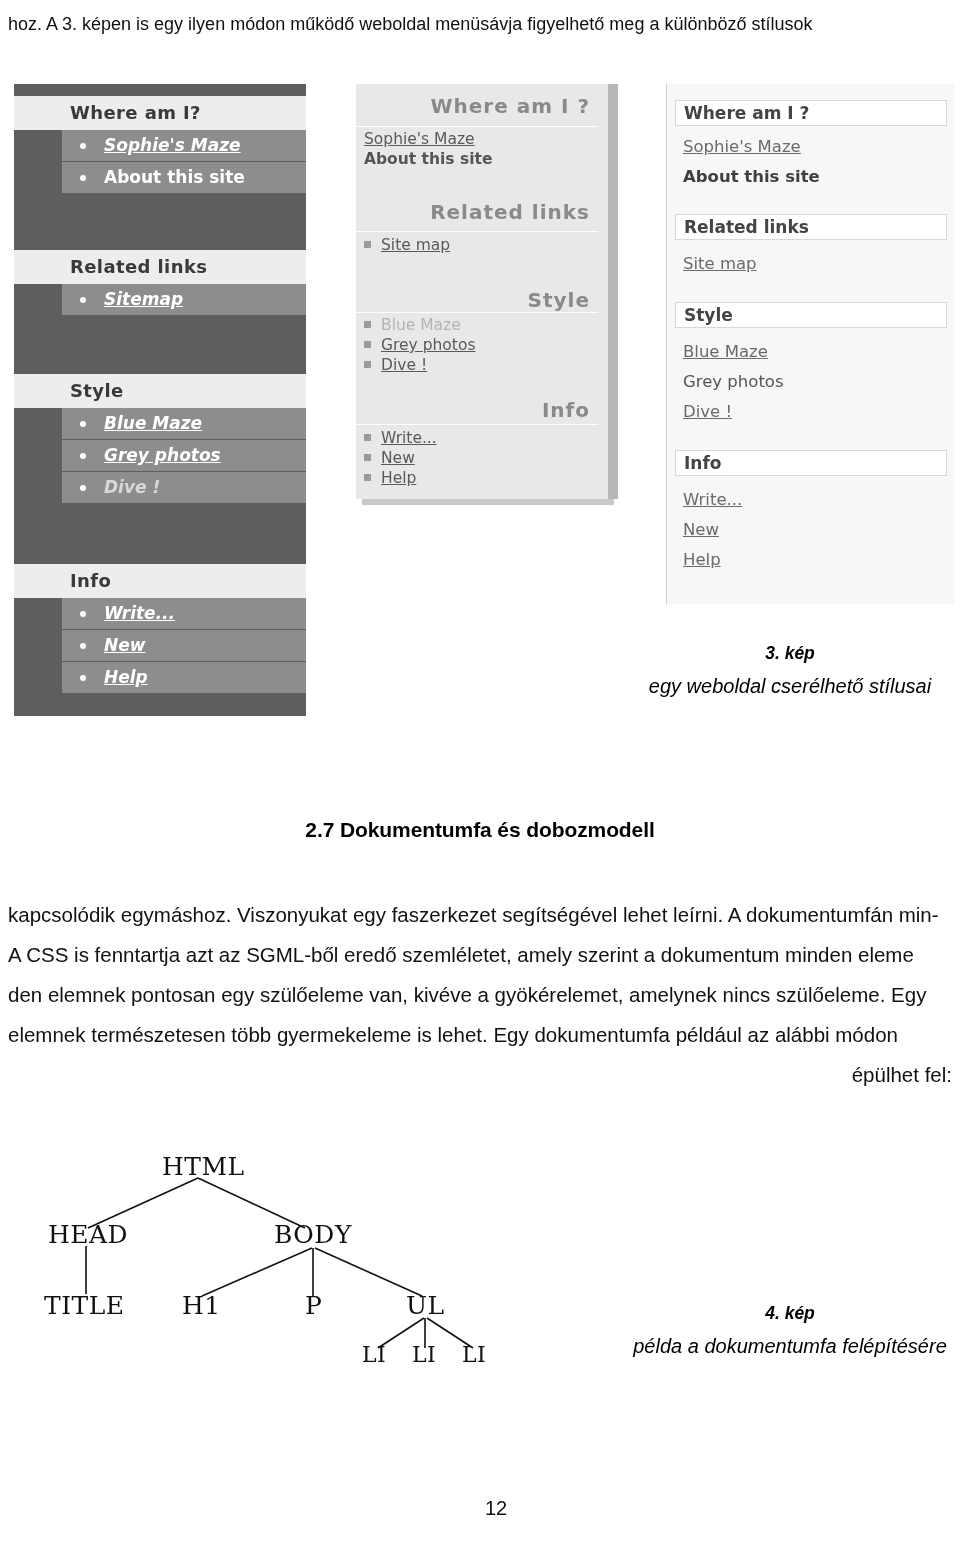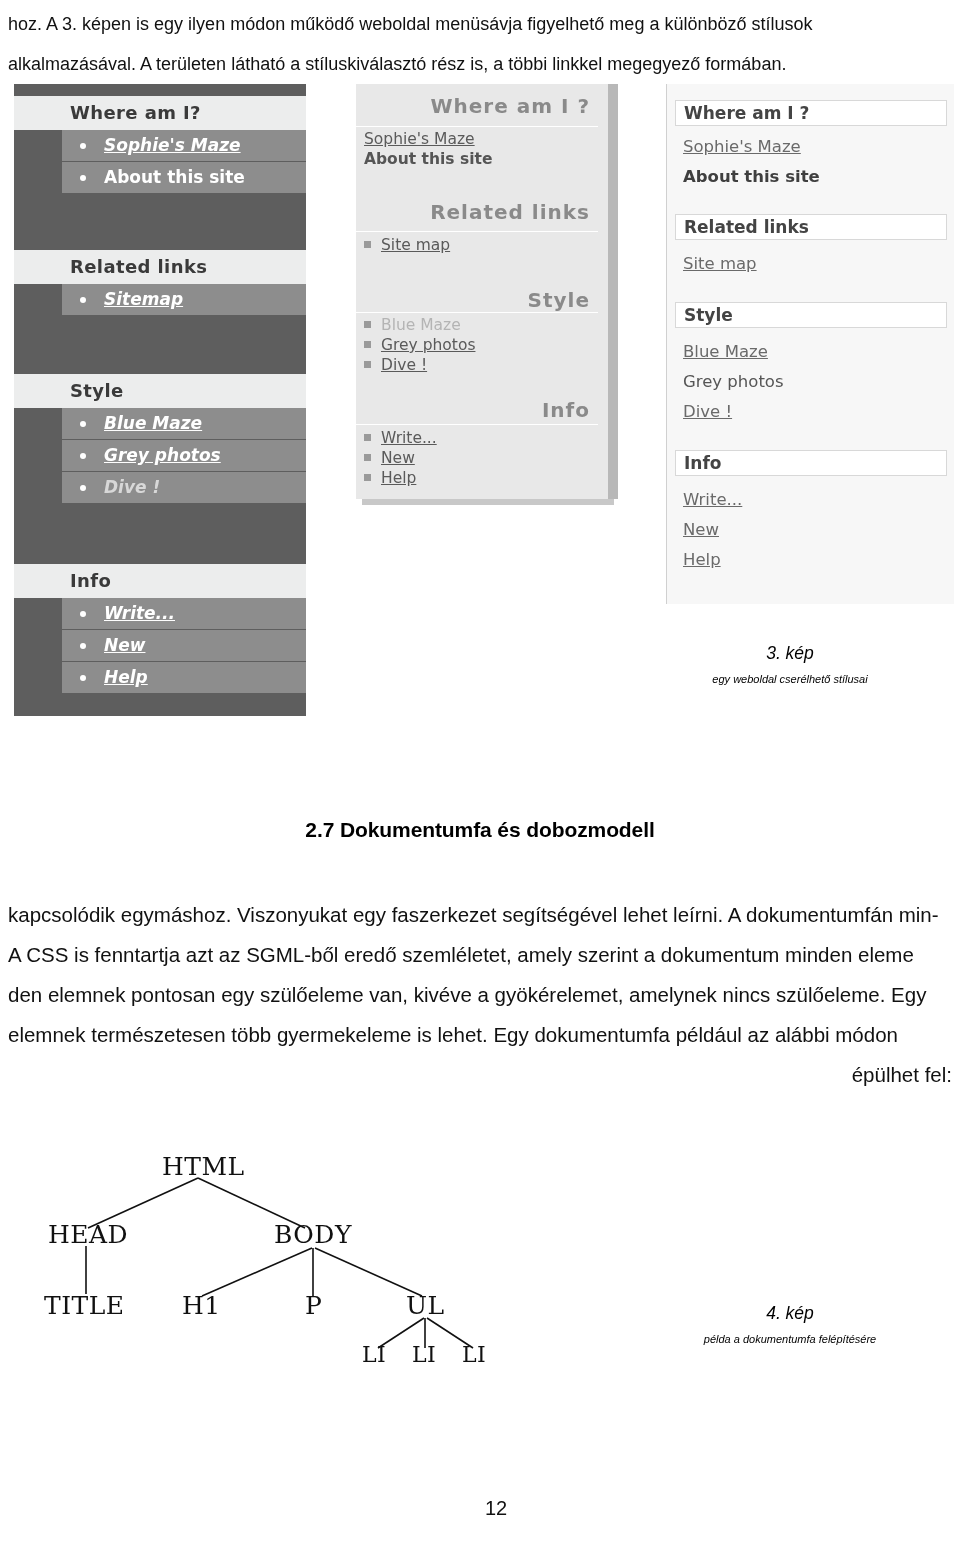--- a/index.html
+++ b/index.html
@@ -191,22 +191,22 @@
   .p3 .row .lbl.nolink { text-decoration: none; font-weight: bold; color: #3f3f3f; }
   .p3 .row .lbl.plain { text-decoration: none; color: #555; }
 
   
   .cap {
     position: absolute;
     text-align: center;
     font-family: "Liberation Sans", sans-serif;
     font-style: italic;
   }
-  .cap .t1 { font-weight: normal; font-size: 17.5px; display: block; line-height: 26px; }
-  .cap .t2 { font-size: 11px; display: block; line-height: 26px; }
+  .cap .t1 { font-weight: bold; font-size: 17.5px; display: block; line-height: 26px; }
+  .cap .t2 { font-size: 20px; display: block; line-height: 26px; margin-top: 7px; }
 
   
   .h2 {
     position: absolute;
     left: 0;
     top: 818px;
     width: 960px;
     text-align: center;
     font-size: 21px;
     font-weight: bold;
@@ -252,21 +252,20 @@
     text-align: center;
     font-size: 20px;
     color: #111;
   }
 </style>
 </head>
 <body>
 
 <div class="intro">
   <span class="ln">hoz. A 3. képen is egy ilyen módon működő weboldal menüsávja figyelhető meg a különböző stílusok</span>
-  <span class="ln">alkalmazásával. A területen látható a stíluskiválasztó rész is, a többi linkkel megegyező formában.</span>
 </div>
 
 <div class="fig3">
 
   <div class="p1">
     <div class="hdr" style="top:12px">Where am I?</div>
     <div class="itm" style="top:46px"><span class="bullet"></span><span class="u">Sophie's Maze</span></div>
     <div class="sep" style="top:77px"></div>
     <div class="itm plain" style="top:78px"><span class="bullet"></span><span>About this site</span></div>
 

